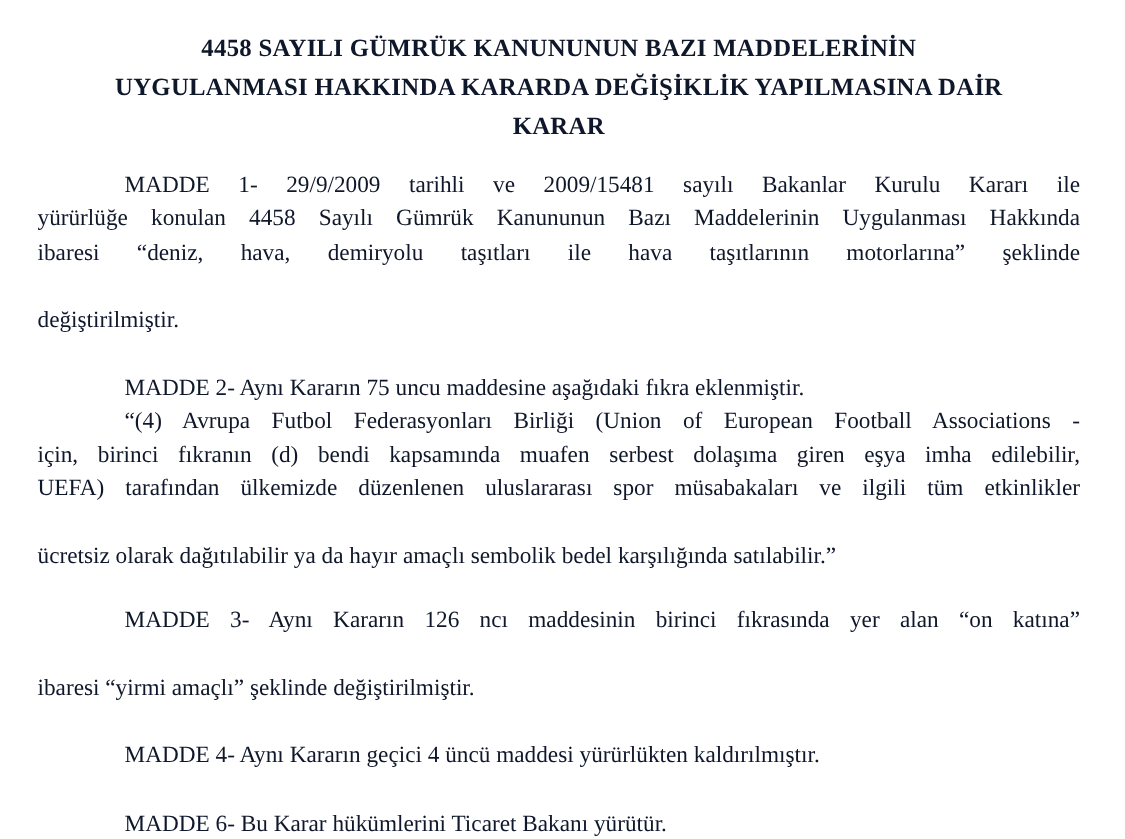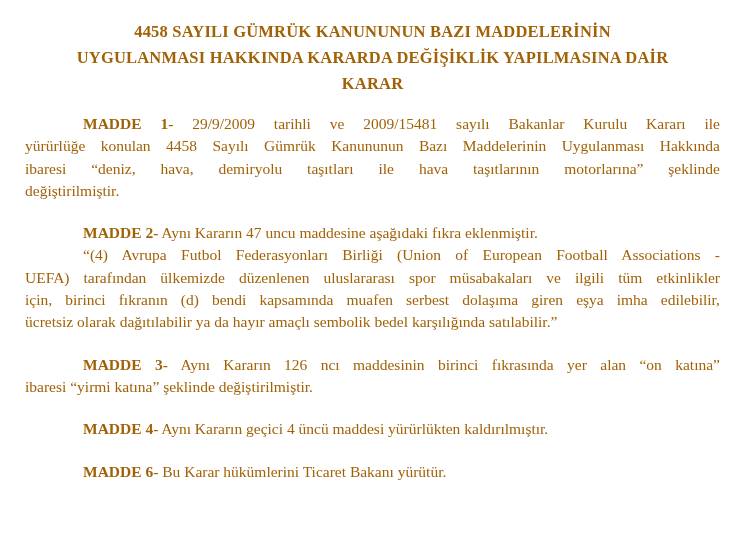--- a/index.html
+++ b/index.html
@@ -3,21 +3,21 @@
 <meta charset="utf-8">
 <style>
   html, body { margin: 0; padding: 0; background: #ffffff; }
   .page {
     position: relative;
     width: 750px;
     height: 559px;
     background: #ffffff;
     overflow: hidden;
     font-family: "Liberation Serif", "DejaVu Serif", serif;
-    color: #a16207;
+    color: #0f172a;
   }
   .inner { padding: 19px 30px 0 25px; }
   .title {
     text-align: center;
     font-weight: bold;
     font-size: 16.5px;
     line-height: 26px;
     letter-spacing: 0.2px;
     margin-bottom: 16px;
   }
@@ -31,23 +31,24 @@
   .para.cont { margin-top: 0; }
   .l {
     text-align: justify;
     text-align-last: justify;
     -moz-text-align-last: justify;
     min-height: 22.3px;
   }
   .l.indent { text-indent: 58px; }
   .l.endleft {
     text-align-last: left;
+    margin-top: 23px;
     -moz-text-align-last: left;
   }
-  .l b { font-weight: bold; }
+  .l b { font-weight: normal; }
 </style>
 </head>
 <body>
 
 <div class="page">
   <div class="inner">
 
     <div class="title">
       <div class="tline">4458 SAYILI GÜMRÜK KANUNUNUN BAZI MADDELERİNİN</div>
       <div class="tline">UYGULANMASI HAKKINDA KARARDA DEĞİŞİKLİK YAPILMASINA DAİR</div>
@@ -55,33 +56,33 @@
     </div>
 
     <div class="para first">
       <div class="l indent"><b>MADDE 1-</b><span> 29/9/2009 tarihli ve 2009/15481 sayılı Bakanlar Kurulu Kararı ile</span></div>
       <div class="l">yürürlüğe konulan 4458 Sayılı Gümrük Kanununun Bazı Maddelerinin Uygulanması Hakkında</div>
       <div class="l">ibaresi “deniz, hava, demiryolu taşıtları ile hava taşıtlarının motorlarına” şeklinde</div>
       <div class="l endleft">değiştirilmiştir.</div>
     </div>
 
     <div class="para">
-      <div class="l indent endleft"><b>MADDE 2-</b><span> Aynı Kararın 47 uncu maddesine aşağıdaki fıkra eklenmiştir.</span></div>
+      <div class="l indent endleft"><b>MADDE 2-</b><span> Aynı Kararın 75 uncu maddesine aşağıdaki fıkra eklenmiştir.</span></div>
     </div>
 
     <div class="para cont">
       <div class="l indent">“(4) Avrupa Futbol Federasyonları Birliği (Union of European Football Associations -</div>
+      <div class="l">için, birinci fıkranın (d) bendi kapsamında muafen serbest dolaşıma giren eşya imha edilebilir,</div>
       <div class="l">UEFA) tarafından ülkemizde düzenlenen uluslararası spor müsabakaları ve ilgili tüm etkinlikler</div>
-      <div class="l">için, birinci fıkranın (d) bendi kapsamında muafen serbest dolaşıma giren eşya imha edilebilir,</div>
       <div class="l endleft">ücretsiz olarak dağıtılabilir ya da hayır amaçlı sembolik bedel karşılığında satılabilir.”</div>
     </div>
 
     <div class="para">
       <div class="l indent"><b>MADDE 3-</b><span> Aynı Kararın 126 ncı maddesinin birinci fıkrasında yer alan “on katına”</span></div>
-      <div class="l endleft">ibaresi “yirmi katına” şeklinde değiştirilmiştir.</div>
+      <div class="l endleft">ibaresi “yirmi amaçlı” şeklinde değiştirilmiştir.</div>
     </div>
 
     <div class="para">
       <div class="l indent endleft"><b>MADDE 4-</b><span> Aynı Kararın geçici 4 üncü maddesi yürürlükten kaldırılmıştır.</span></div>
     </div>
 
 
     <div class="para">
       <div class="l indent endleft"><b>MADDE 6-</b><span> Bu Karar hükümlerini Ticaret Bakanı yürütür.</span></div>
     </div>

